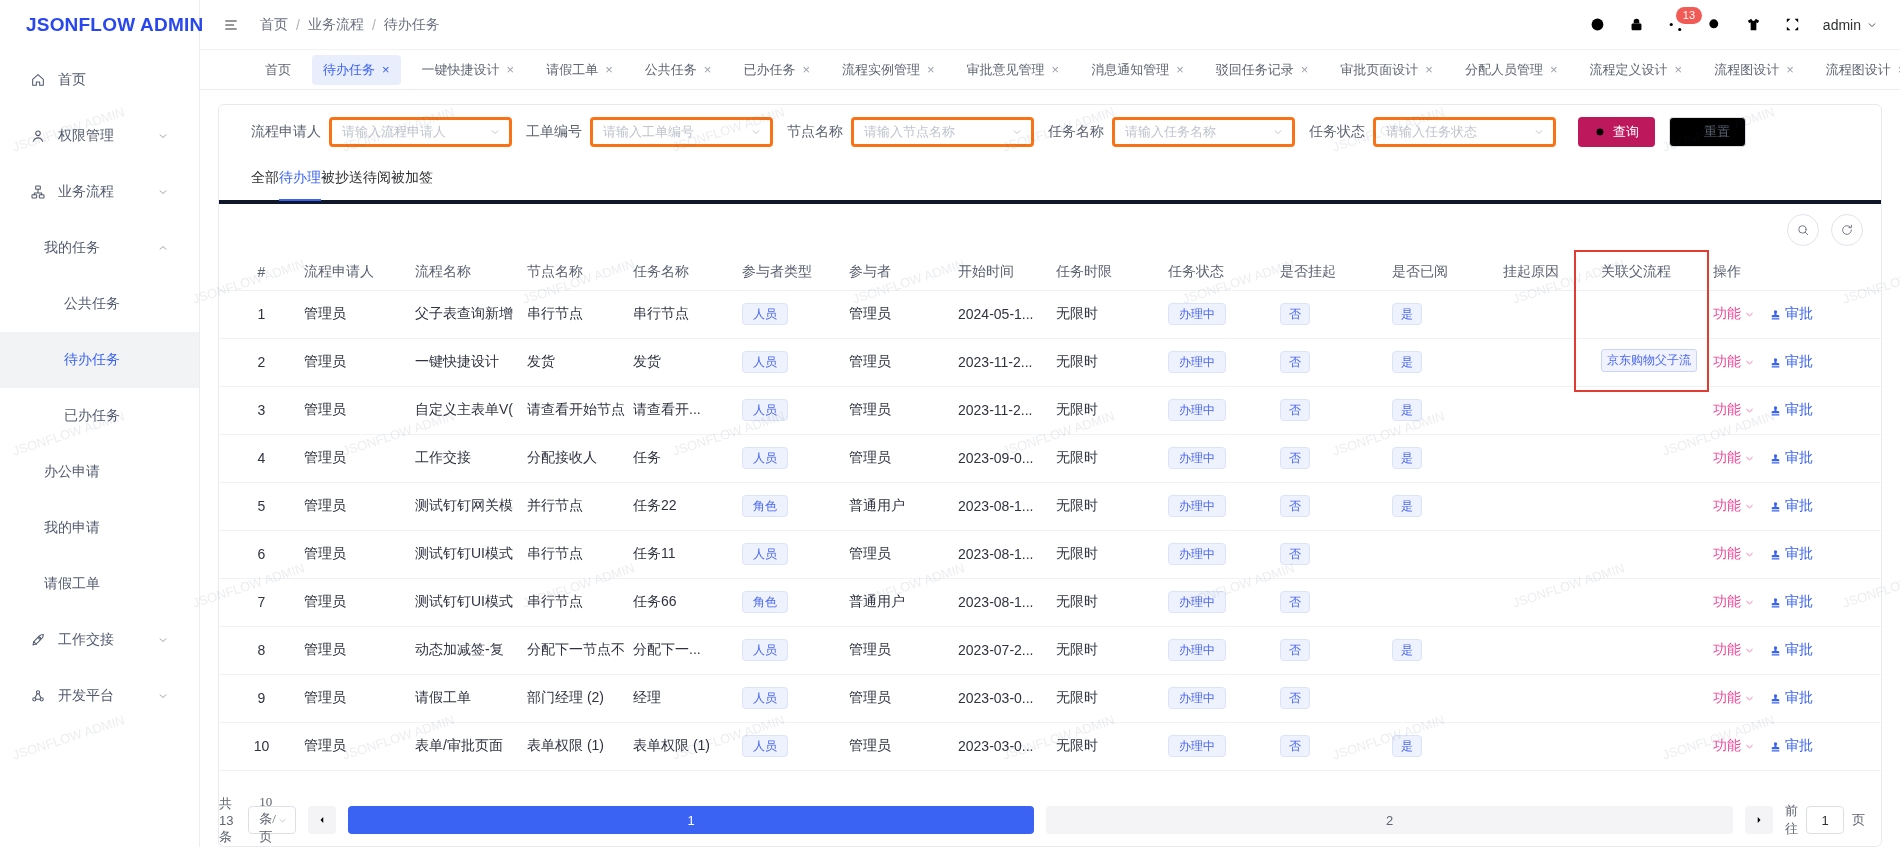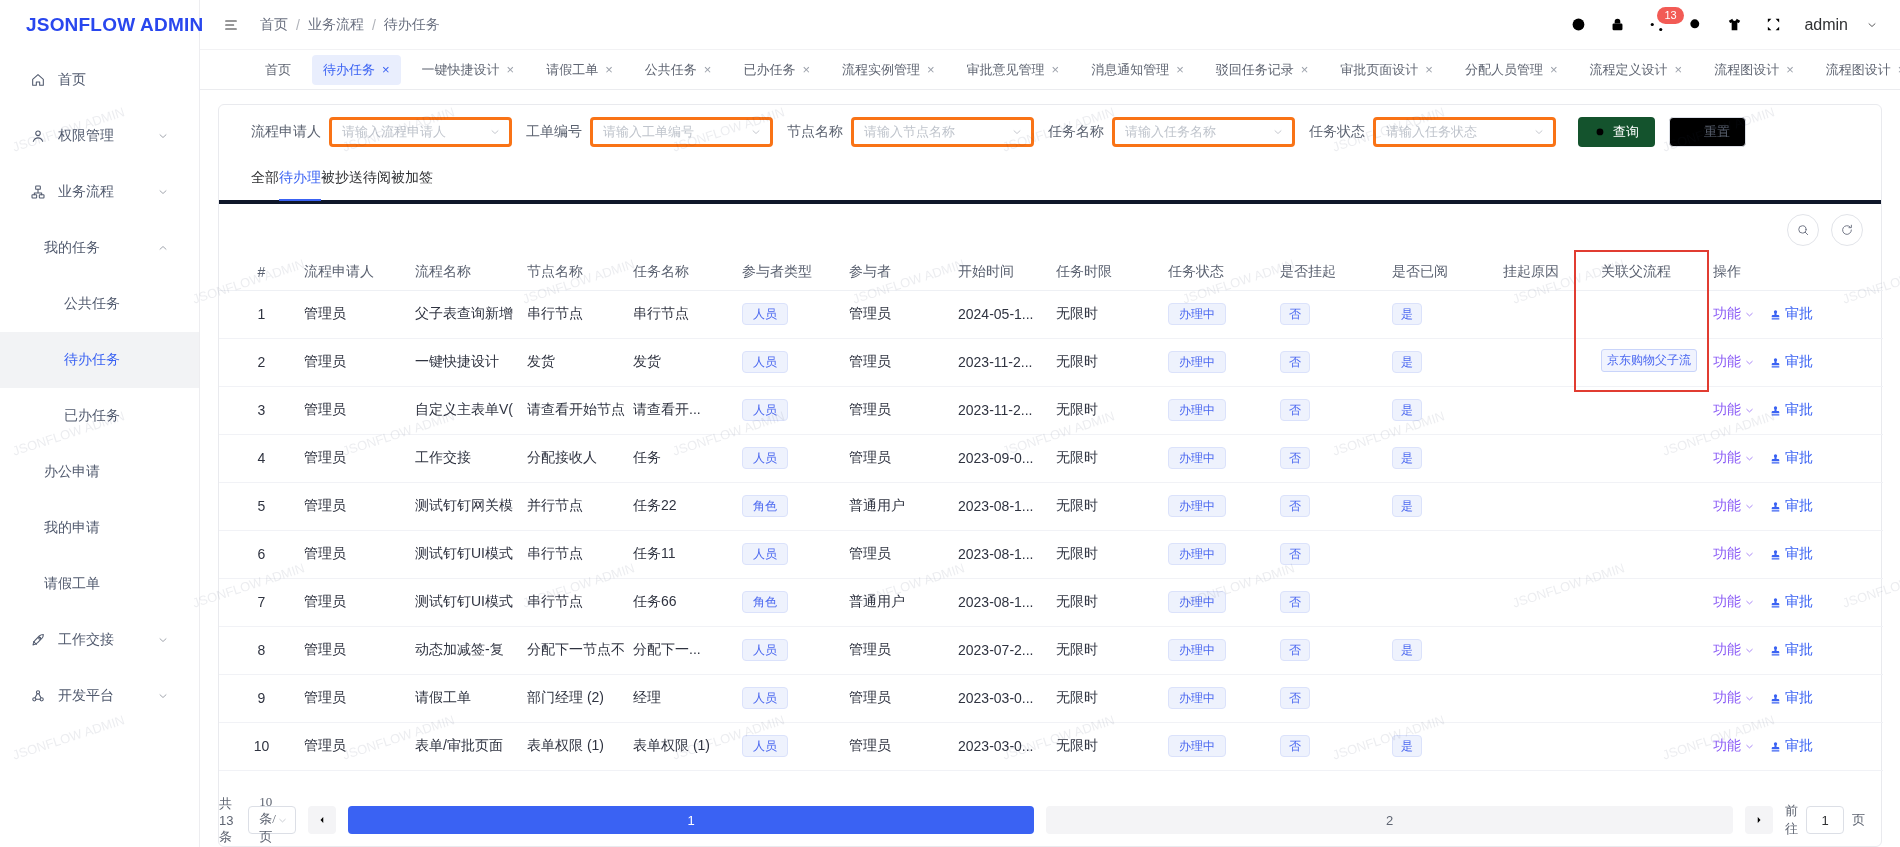--- a/index.html
+++ b/index.html
@@ -35,21 +35,21 @@
   
   .topbar { height:50px; display:flex; align-items:center; padding:0 22px 0 20px; border-bottom:1px solid #f2f2f4; }
   .hamburger { width:22px; color:#303133; margin-right:18px; cursor:pointer; }
   .crumbs { display:flex; align-items:center; gap:8px; font-size:14px; color:#6a7080; }
   .crumbs .sep { color:#b0b3ba; }
   .topbar-sp { flex:1; }
   .top-icons { display:flex; align-items:center; gap:22px; color:#4e5360; }
   .top-icon { position:relative; cursor:pointer; }
   .top-icon svg { width:17px; height:17px; }
   .nbadge { position:absolute; top:-9px; left:9px; background:#f25b55; color:#fff; font-size:11px; line-height:1; padding:3px 7px; border-radius:9px; }
-  .admin { display:flex; align-items:center; gap:18px; font-size:16px; color:#303133; cursor:pointer; }
+  .admin { display:flex; align-items:center; gap:5px; font-size:14px; color:#303133; cursor:pointer; }
   .admin .chev svg { width:12px; height:12px; }
 
   
   .tabstrip { height:40px; display:flex; align-items:center; gap:10px; padding-left:54px; border-bottom:1px solid #ebecef; overflow:hidden; }
   .tab { display:flex; align-items:center; gap:7px; font-size:13px; color:#5f6572; padding:6px 11px; border-radius:4px; cursor:pointer; white-space:nowrap; }
   .tab .x { font-size:13px; color:#9ba0aa; line-height:1; }
   .tab.active { background:#e9eefd; color:#3a62f3; }
   .tab.active .x { color:#3a62f3; }
 
   
@@ -58,21 +58,21 @@
 
   
   .filterbar { display:flex; align-items:center; gap:14px; padding:12px 14px 0 32px; }
   .ffield { display:flex; align-items:center; gap:8px; }
   .flabel { font-size:14px; color:#5b6270; white-space:nowrap; }
   .fselect { width:183px; height:30px; border:3px solid #f97316; border-radius:4px; display:flex; align-items:center; padding:0 8px 0 10px; cursor:pointer; background:#fff; }
   .fselect .ph { flex:1; font-size:13px; color:#bfc4cc; white-space:nowrap; overflow:hidden; }
   .fselect .chev { color:#b6bac2; } .fselect .chev svg { width:12px; height:12px; }
   .btn { height:30px; display:inline-flex; align-items:center; gap:6px; padding:0 15px; border-radius:4px; font-size:13px; cursor:pointer; border:1px solid transparent; }
   .btn svg { width:13px; height:13px; }
-  .btn.primary { background:#14532d; color:#fff; margin-left:8px; }
+  .btn.primary { background:#be185d; color:#fff; margin-left:8px; }
   .btn.plain { background:#000000; color:#5b6270; border-color:#dcdfe6; }
 
   
   .subtabs { display:flex; margin-top:22px; padding:0 32px; border-bottom:4px solid #0f172a; }
   .subtab { font-size:14px; color:#303133; padding-bottom:13px; cursor:pointer; position:relative; }
   .subtab.active { color:#3a62f3; }
   .subtab.active::after { content:""; position:absolute; left:0; right:0; bottom:-1px; height:2px; background:#3a62f3; }
 
   
   .table-toolbar { display:flex; justify-content:flex-end; gap:12px; margin-top:10px; padding-right:18px; }
@@ -82,21 +82,21 @@
   
   table { border-collapse:collapse; table-layout:fixed; width:1663px; margin-top:8px; }
   th, td { text-align:left; font-weight:normal; white-space:nowrap; overflow:hidden; padding:0 8px 0 0; }
   thead th { height:36px; font-size:14px; color:#5a6170; border-bottom:1px solid #eef0f4; }
   tbody td { height:48px; font-size:14px; color:#2f3340; border-bottom:1px solid #f1f2f6; }
   th.c0, td.c0 { text-align:center; padding:0; }
   .tag { display:inline-block; font-size:12px; color:#4a67f0; background:#eef2fd; border:1px solid #dbe2fb; border-radius:4px; padding:4px 10px; line-height:1; }
   .tag.sq { padding:4px 8px; }
   .linktag { display:inline-block; max-width:104px; overflow:hidden; white-space:nowrap; font-size:12px; color:#4a67f0; background:#f0f3fe; border:1px solid #c9d4fa; border-radius:3px; padding:3px 5px; line-height:1.2; cursor:pointer; }
   .act { display:flex; align-items:center; gap:6px; }
-  .more { display:inline-flex; align-items:center; gap:3px; color:#8b5cf6; font-size:14px; cursor:pointer; }
+  .more { display:inline-flex; align-items:center; gap:3px; color:#ec4899; font-size:14px; cursor:pointer; }
   .more .chev svg { width:11px; height:11px; }
   .approve { display:inline-flex; align-items:center; gap:3px; color:#3a62f3; font-size:14px; cursor:pointer; margin-left:8px; }
   .approve .ic svg { width:13px; height:13px; }
 
   
   .pagination { display:flex; align-items:center; justify-content:flex-end; gap:12px; margin-top:24px; padding-right:16px; font-size:13px; color:#5f6572; }
   .psize { width:100px; height:28px; border:1px solid #dcdfe6; border-radius:4px; display:flex; align-items:center; padding:0 6px 0 10px; cursor:pointer; }
   .psize span { flex:1;font-family:Liberation Serif, serif; }
   .psize .chev svg { width:11px; height:11px; color:#b6bac2; }
   .pbtn { min-width:28px; height:28px; border-radius:4px; background:#f4f4f6; display:flex; align-items:center; justify-content:center; cursor:pointer; color:#5f6572; }

